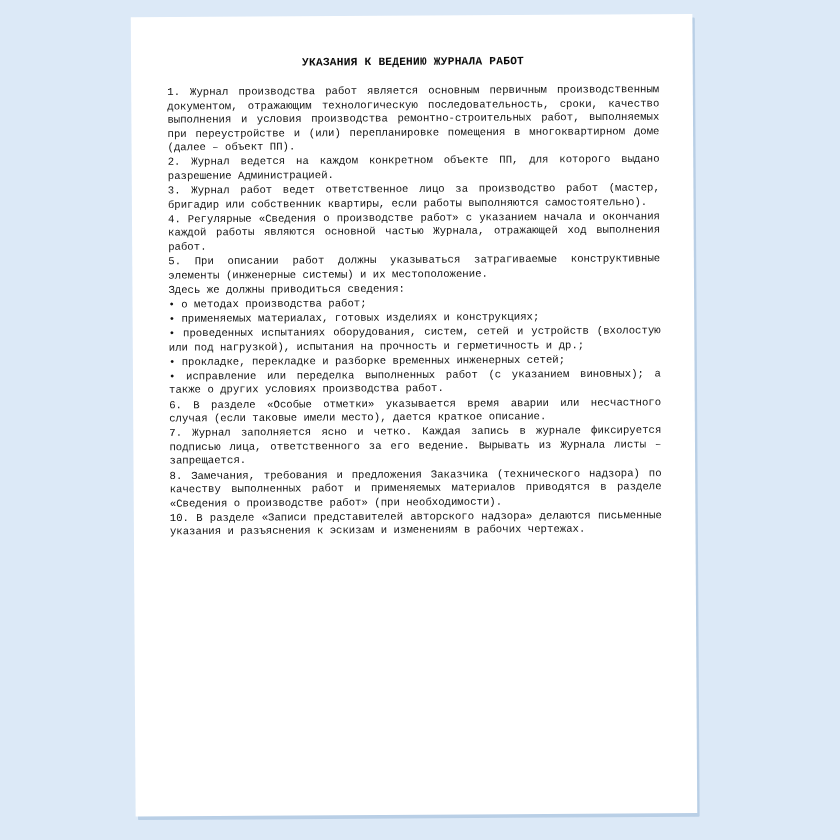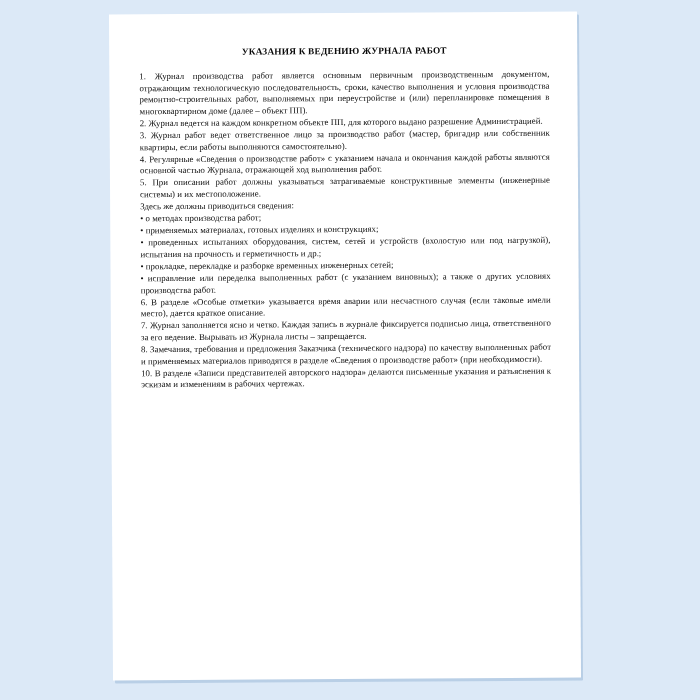--- a/index.html
+++ b/index.html
@@ -10,20 +10,21 @@
     width: 700px;
     height: 700px;
     background: #dce9f7;
     font-family: "Liberation Serif", serif;
     overflow: hidden;
   }
   #stage {
     position: relative;
     width: 700px;
     height: 700px;
+    font-family: Liberation Mono, monospace;
   }
   
   .page-shadow {
     position: absolute;
     left: 113px;
     top: 16px;
     width: 468px;
     height: 666px;
     background: #b9cfe6;
     transform: rotate(-0.35deg);

